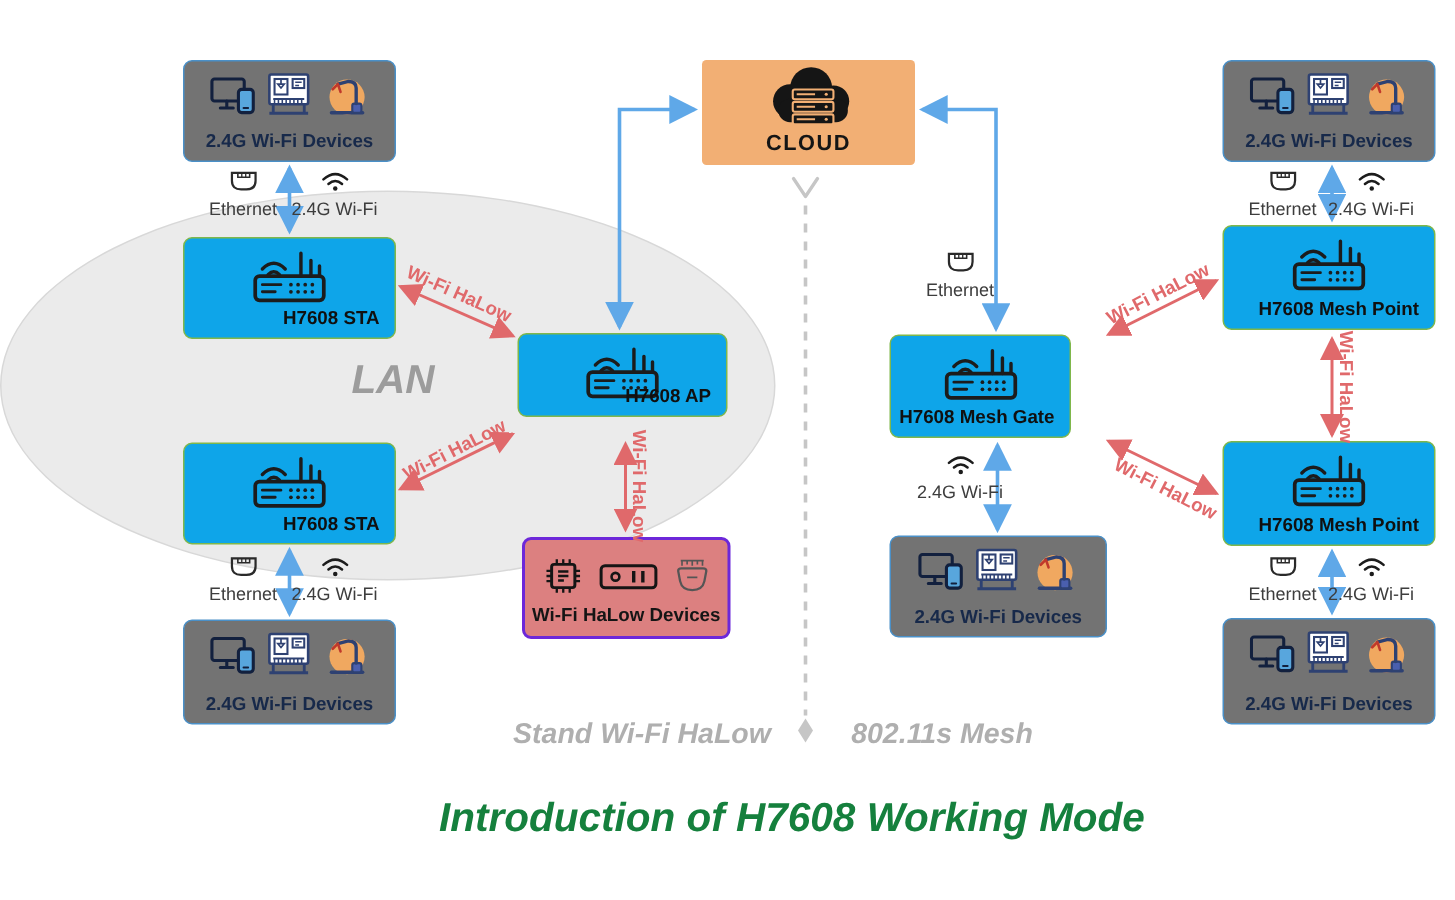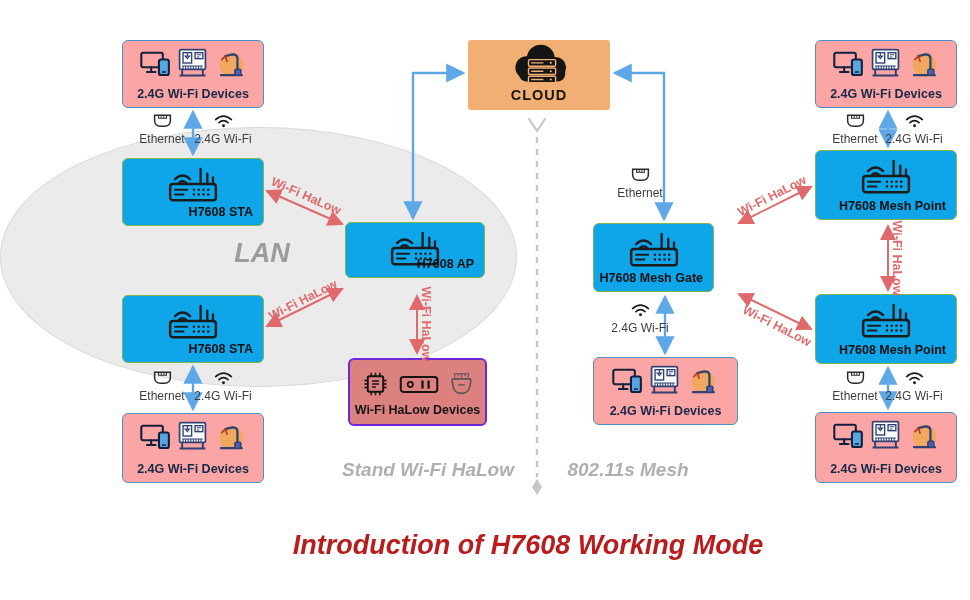--- a/index.html
+++ b/index.html
@@ -2,21 +2,21 @@
 <html><head>
 <meta charset="utf-8">
 <style>
   html,body{margin:0;padding:0;background:#ffffff;}
   .canvas{position:relative;width:970px;height:600px;background:#ffffff;
           font-family:"Liberation Sans",sans-serif;overflow:hidden;}
   .lan-ellipse{position:absolute;left:0;top:127px;width:515px;height:258px;
                background:#EBEBEB;border:1px solid #D8D8D8;border-radius:50%;z-index:1;}
   .wires{position:absolute;left:0;top:0;z-index:2;}
   .box{position:absolute;border-radius:6px;box-sizing:border-box;z-index:3;}
-  .device{background:#fca5a5;border:1.5px solid #4A90C8;}
+  .device{background:#737373;border:1.5px solid #4A90C8;}
   .device .icons{position:absolute;top:7px;left:0;right:0;display:flex;
                  justify-content:center;align-items:flex-end;gap:6px;}
   .device .lbl{position:absolute;left:0;right:0;bottom:6px;text-align:center;
                font-size:12.5px;font-weight:bold;color:#17294A;}
   .router{background:#0ea5e9;border:1.5px solid #7FB74B;}
   .router .ricon{position:absolute;top:6px;left:50%;transform:translateX(-50%);}
   .router .rlbl{position:absolute;right:10px;bottom:6px;font-size:12.5px;
                 font-weight:bold;color:#101010;}
   .halow{background:#DC8080;border:2px solid #6d28d9;}
   .halow .icons{position:absolute;top:9px;left:0;right:0;display:flex;
@@ -25,23 +25,23 @@
                font-size:12.5px;font-weight:bold;color:#151515;}
   .cloudbox{background:#F2AF74;border-radius:3px;border:none;text-align:center;}
   .cloudbox svg{margin-top:3px;}
   .cloudbox .clbl{font-size:14.5px;font-weight:bold;color:#151515;letter-spacing:1px;margin-top:-2px;}
   .ll{position:absolute;text-align:center;font-size:12px;color:#3D3D3D;z-index:3;line-height:1.25;}
   .rlabel{position:absolute;color:#E0696B;font-weight:bold;font-size:12.5px;
           white-space:nowrap;z-index:4;}
   .lan-label{position:absolute;left:212px;top:238px;width:100px;text-align:center;
              font-size:27px;font-weight:bold;font-style:italic;color:#9C9C9C;z-index:2;}
   .seclabel{position:absolute;font-size:19px;font-weight:bold;font-style:italic;
-            color:#AFAFAF;text-align:center;z-index:3;}
+            color:#AFAFAF;text-align:center;z-index:3;margin-top:20px;}
   .title{position:absolute;left:235px;top:530px;width:586px;text-align:center;
-         font-size:27px;font-weight:bold;font-style:italic;color:#b91c1c;z-index:3;}
+         font-size:27px;font-weight:bold;font-style:italic;color:#15803d;z-index:3;}
   .defs{position:absolute;width:0;height:0;overflow:hidden;}
 </style>
 </head>
 <body>
 
 <svg class="defs" aria-hidden="true">
   <defs>
     <symbol id="sym-router" viewBox="0 0 64 42">
       <path d="M13,15 Q21,7 29,15" fill="none" stroke="#1C1C1C" stroke-width="2.4" stroke-linecap="round"></path>
       <path d="M17,19 Q21,15 25,19" fill="none" stroke="#1C1C1C" stroke-width="2.4" stroke-linecap="round"></path>

